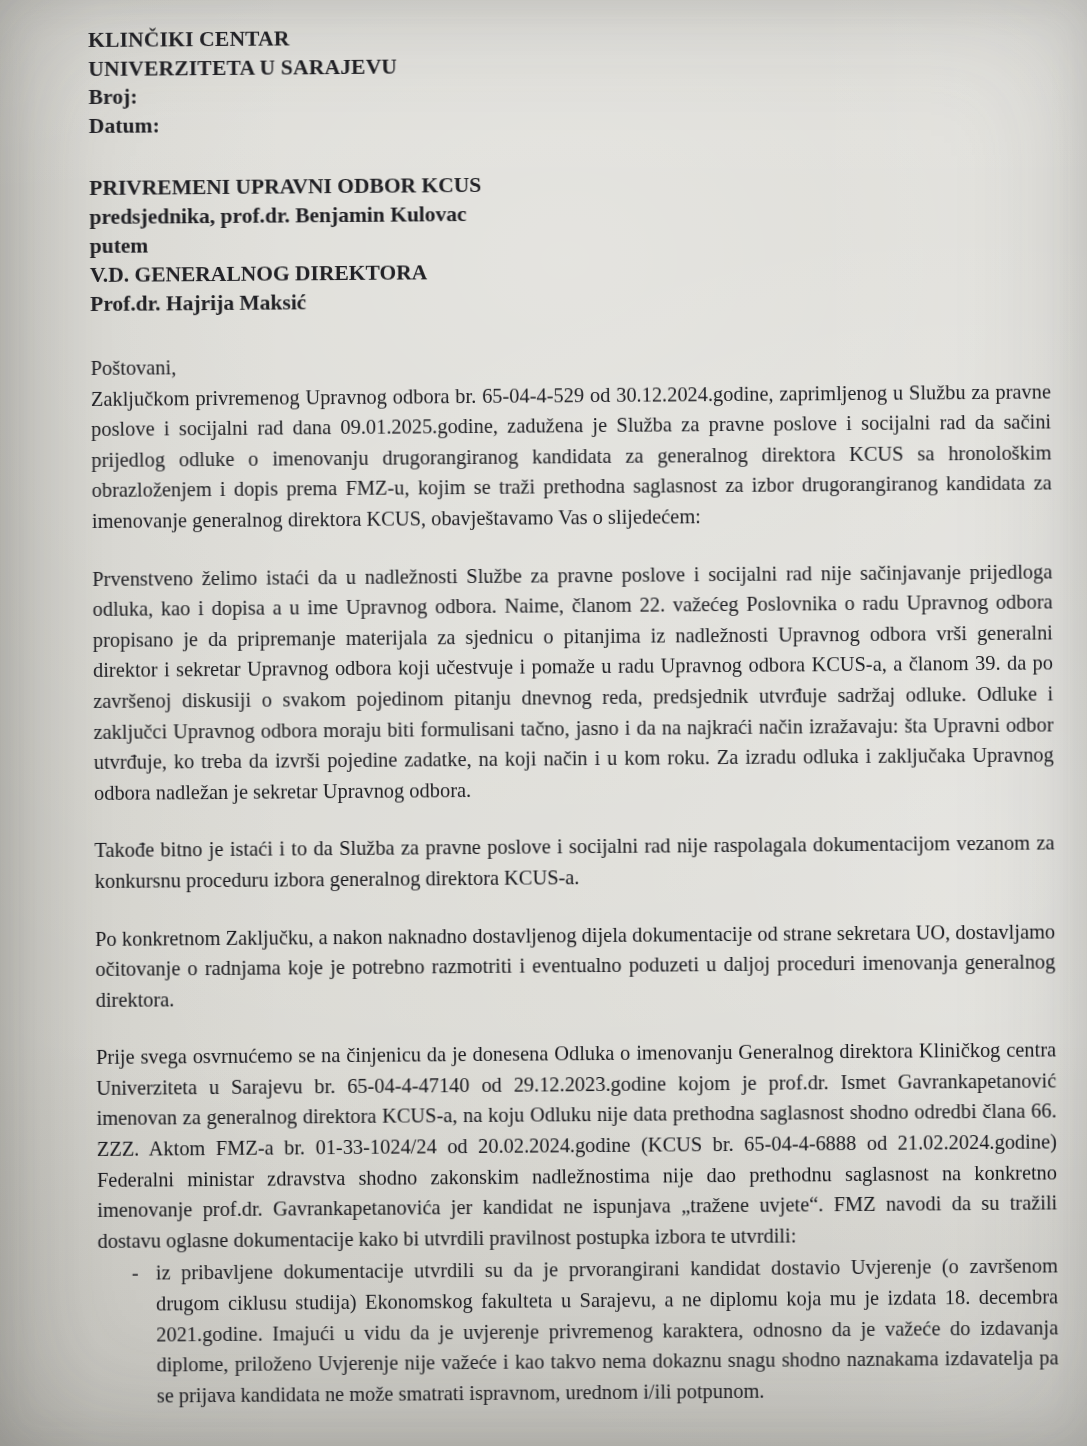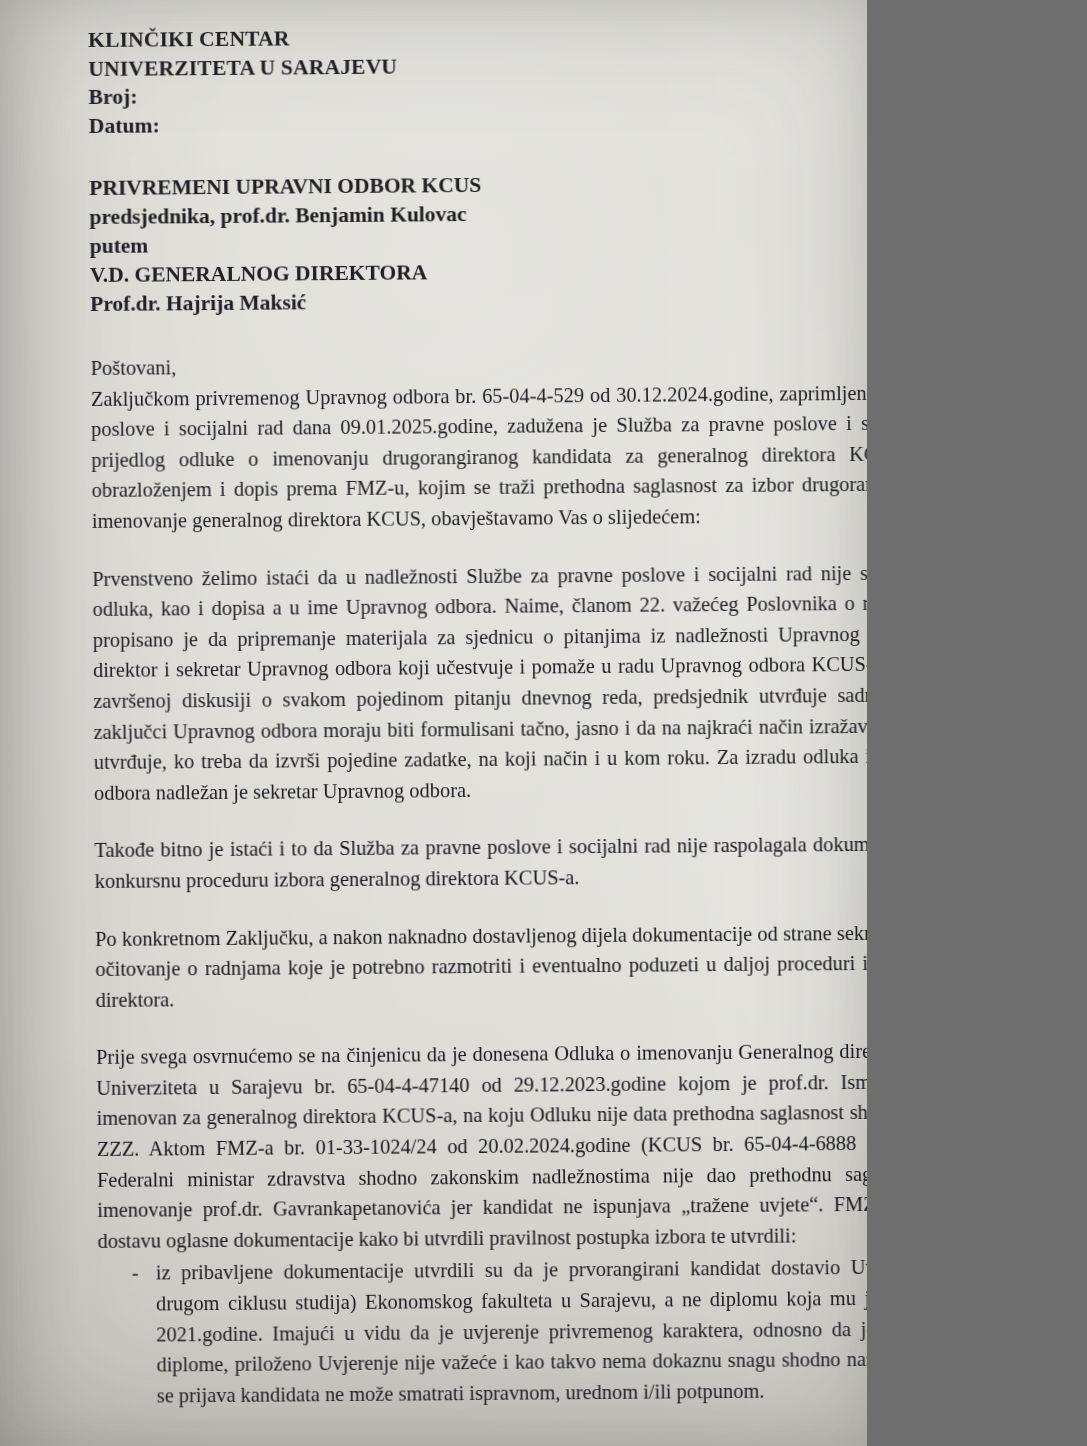--- a/index.html
+++ b/index.html
@@ -3,21 +3,21 @@
 <meta charset="utf-8">
 <title>KCUS Dopis</title>
 <style>
   html, body {
     margin: 0;
     padding: 0;
     background: #6e6e6e;
   }
   .page {
     position: relative;
-    width: 867px;
+    width: 1087px;
     height: 1446px;
     overflow: hidden;
     background: #d9d8d2;
     font-family: "Liberation Serif", "DejaVu Serif", serif;
     color: #26262a;
   }
   
   .page-tex-a, .page-tex-b, .page-tex-c, .page-vignette {
     position: absolute;
     inset: 0;

